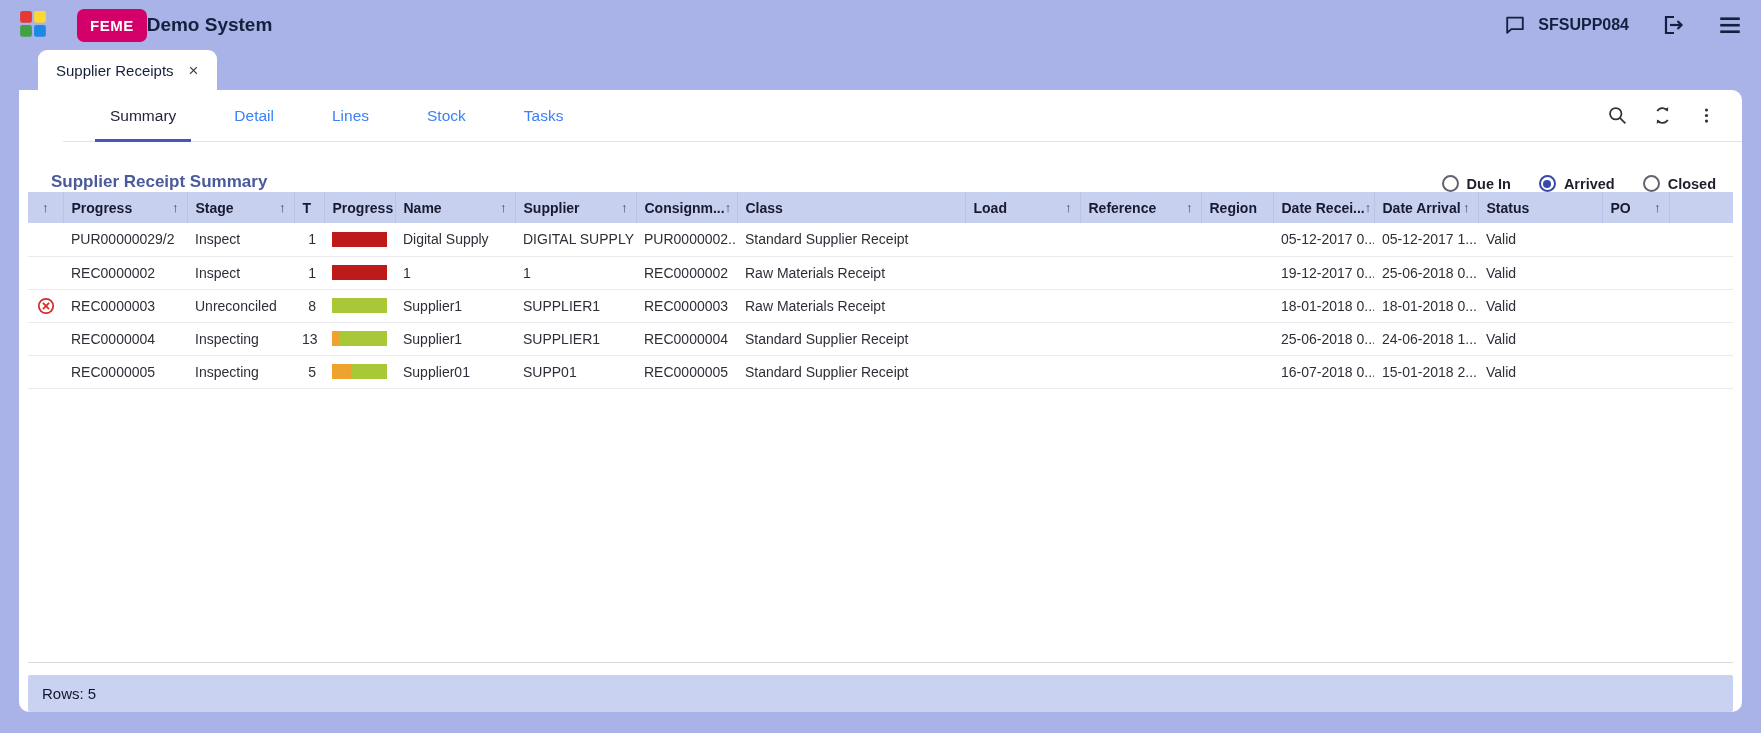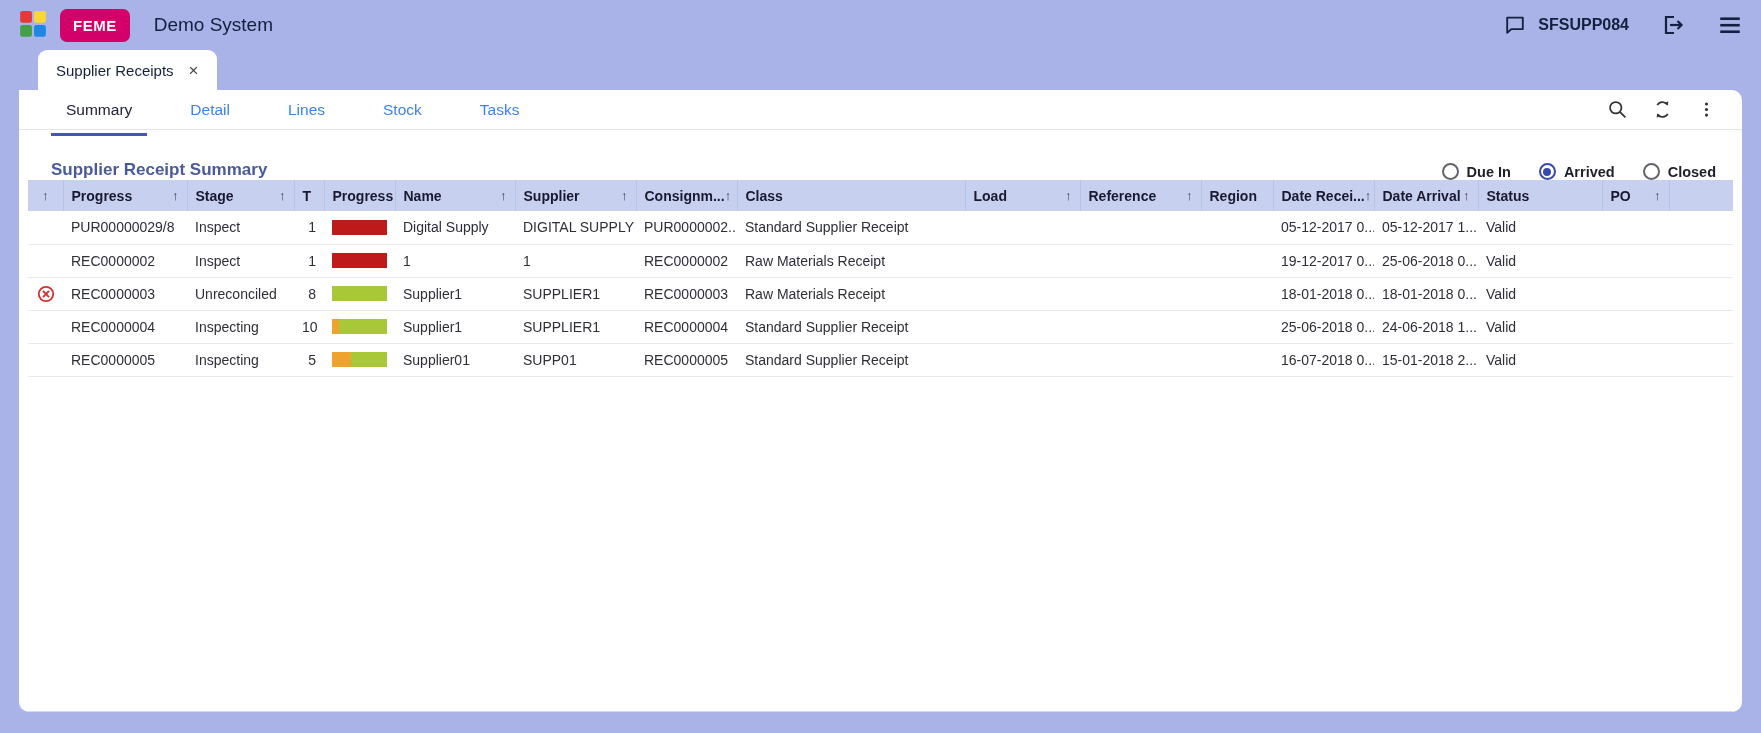--- a/index.html
+++ b/index.html
@@ -7,25 +7,25 @@
   body {
     width:1761px; height:733px; overflow:hidden;
     font-family:"Liberation Sans", sans-serif;
     background:var(--page-bg,#a9b3e7);
   }
 
   
   .topbar { height:50px; display:flex; align-items:center; padding:0 18px; }
   .logo-s { width:30px; height:30px; }
   .feme-badge {
-    margin-left:12px; background:var(--badge-bg,#d4006a); color:#fff;
+    margin-left:29px; background:var(--badge-bg,#d4006a); color:#fff;
     font-weight:bold; font-size:15px; padding:8px 13px; border-radius:7px;
     letter-spacing:.5px;
   }
-  .app-title { margin-left:24px; font-size:19px; font-weight:normal; color:#13203e; }
+  .app-title { font-size:19px; font-weight:bold; color:#13203e; }
   .topbar-right { margin-left:auto; display:flex; align-items:center; }
   .user-chip { display:flex; align-items:center; gap:12px; color:#13203e; font-size:16px; font-weight:bold; cursor:pointer; }
   .icon-btn { cursor:pointer; display:flex; align-items:center; }
   .icon-btn svg { display:block; }
   .ml30 { margin-left:32px; }
 
   
   .tabstrip { height:40px; padding-left:38px; display:flex; align-items:flex-end; }
   .window-tab {
     display:flex; align-items:center; gap:15px; background:#fff;
@@ -33,21 +33,21 @@
     font-size:15px; color:#15203c; cursor:pointer;
   }
   .tab-close { color:#444; font-size:17px; line-height:1; cursor:pointer; }
 
   
   .card {
     margin:0 19px; background:#fff; height:622px;
     border-radius:10px; border-top-left-radius:0;
     display:flex; flex-direction:column; overflow:hidden;
   }
-  .tabs-row { display:flex; align-items:center; height:40px; border-bottom:1px solid #e3e3e8; padding:0 26px 0 18px; flex:0 0 auto; }
+  .tabs-row { display:flex; align-items:center; height:52px; border-bottom:1px solid #e3e3e8; padding:0 26px 0 18px; flex:0 0 auto;margin-left:44px; }
   .itab { position:relative; padding:0 29px; font-size:15.5px; color:#3b82f6; height:52px; line-height:52px; cursor:pointer; }
   .itab.active { color:#23233a; }
   .itab.active::after { content:''; position:absolute; left:14px; right:14px; bottom:0; height:3px; background:var(--tab-underline,#4356c0); }
   .tab-icons { margin-left:auto; display:flex; gap:24px; align-items:center; }
 
   .section-row { display:flex; align-items:flex-end; height:50px; padding:0 26px 0 32px; flex:0 0 auto;font-weight:bold; }
   .section-title { font-size:17px; color:var(--title-color,#4a5a9b); }
   .filters { margin-left:auto; display:flex; gap:28px; align-items:center; }
   .filter { display:flex; align-items:center; gap:8px; font-size:14.5px; color:#1e1e2c; cursor:pointer; }
   .radio { width:17px; height:17px; border:2px solid #63636e; border-radius:50%; position:relative; background:#fff; flex:0 0 auto; }
@@ -304,21 +304,21 @@
             <th>
               <div class="th-inner center">
                 <span class="th-label"></span>
               </div>
             </th>
           </tr>
         </thead>
       <tbody id="grid-body">
           <tr>
             <td class="cell-flag" style="text-align: center;"></td>
-            <td class="cell-receipt">PUR00000029/8</td>
+            <td class="cell-receipt">PUR00000029/2</td>
             <td class="cell-stage">Inspect</td>
             <td class="cell-t" style="text-align: right;">1</td>
             <td class="cell-progress">
               <div class="bar">
                 <span style="width: 100%; background: rgb(191, 26, 26);"></span>
               </div>
             </td>
             <td class="cell-name">Digital Supply</td>
             <td class="cell-supplier">DIGITAL SUPPLY</td>
             <td class="cell-consignment">PUR0000002...</td>
@@ -379,21 +379,21 @@
             <td class="cell-date_received">18-01-2018 0...</td>
             <td class="cell-date_arrival">18-01-2018 0...</td>
             <td class="cell-status">Valid</td>
             <td class="cell-po"></td>
             <td class="cell-spacer"></td>
           </tr>
           <tr>
             <td class="cell-flag" style="text-align: center;"></td>
             <td class="cell-receipt">REC0000004</td>
             <td class="cell-stage">Inspecting</td>
-            <td class="cell-t" style="text-align: right;">10</td>
+            <td class="cell-t" style="text-align: right;">13</td>
             <td class="cell-progress">
               <div class="bar">
                 <span style="width: 12%; background: rgb(238, 163, 46);"></span>
                 <span style="width: 88%; background: rgb(169, 200, 55);"></span>
               </div>
             </td>
             <td class="cell-name">Supplier1</td>
             <td class="cell-supplier">SUPPLIER1</td>
             <td class="cell-consignment">REC0000004</td>
             <td class="cell-class">Standard Supplier Receipt</td>
@@ -429,14 +429,17 @@
             <td class="cell-status">Valid</td>
             <td class="cell-po"></td>
             <td class="cell-spacer"></td>
           </tr>
         </tbody>
     </table>
   </div>
 
   <div class="filler"></div>
   <div class="divider"></div>
+  <div class="statusbar">
+    <span>Rows: 5</span>
+  </div>
 
 </div>
 
 </body></html>

